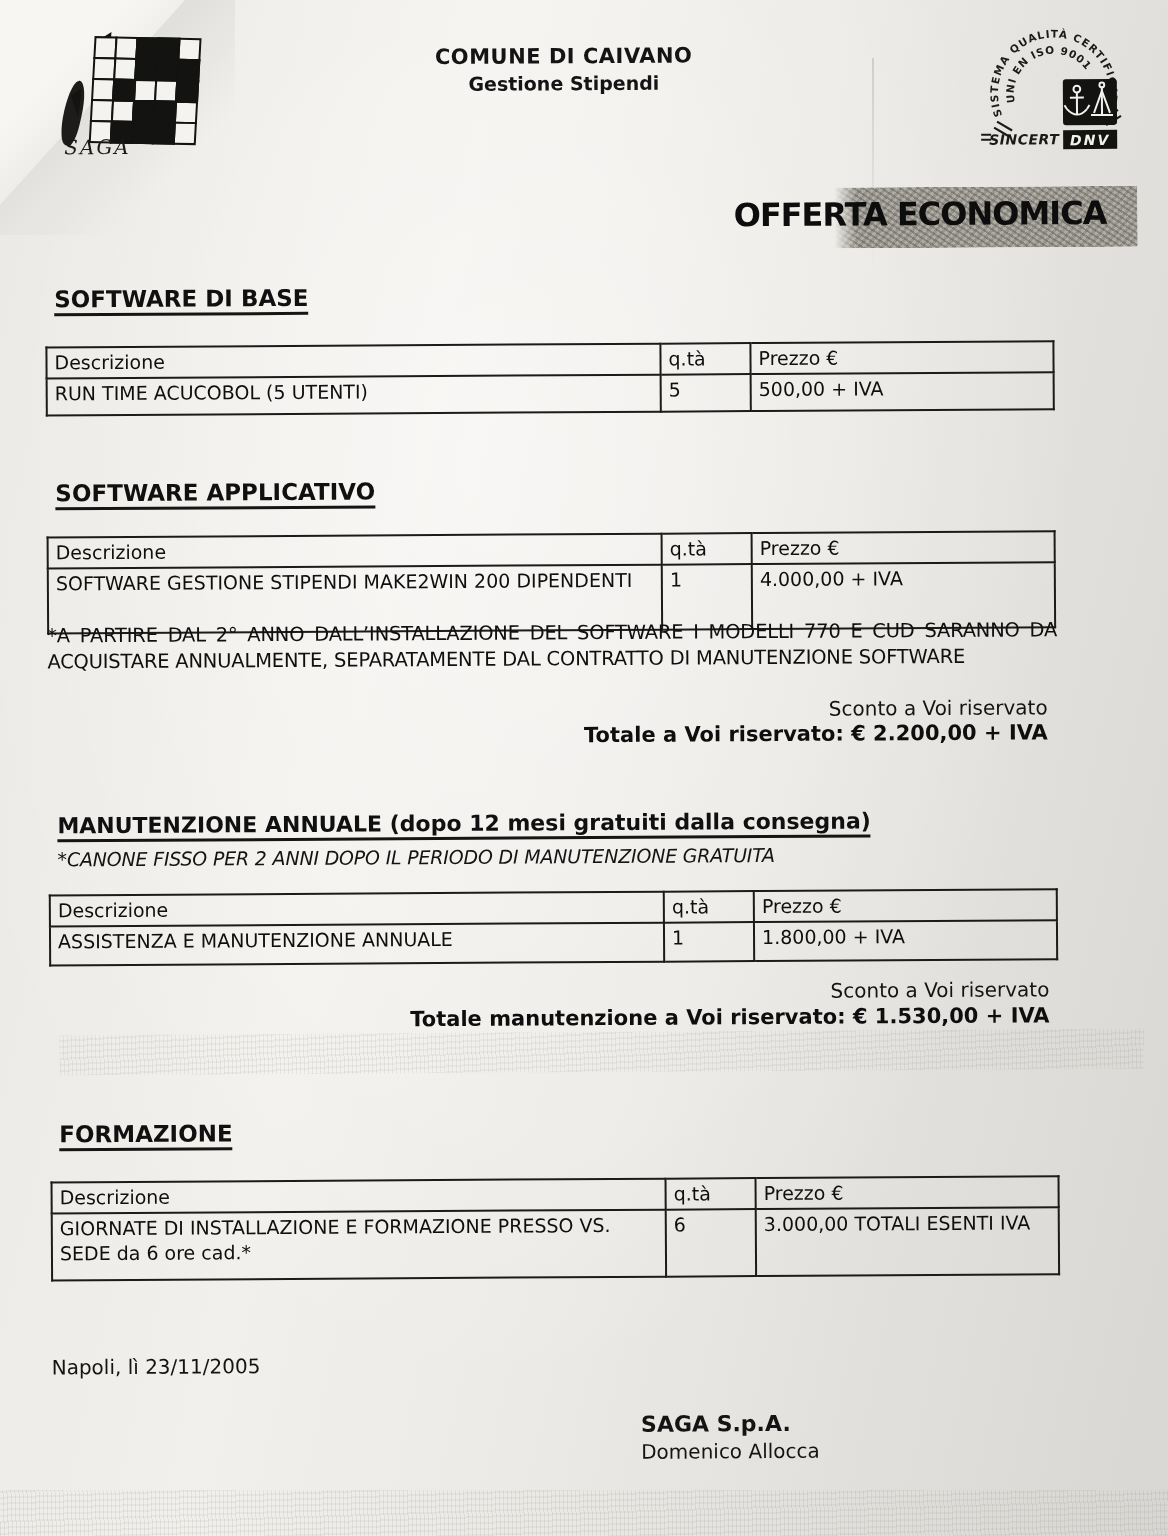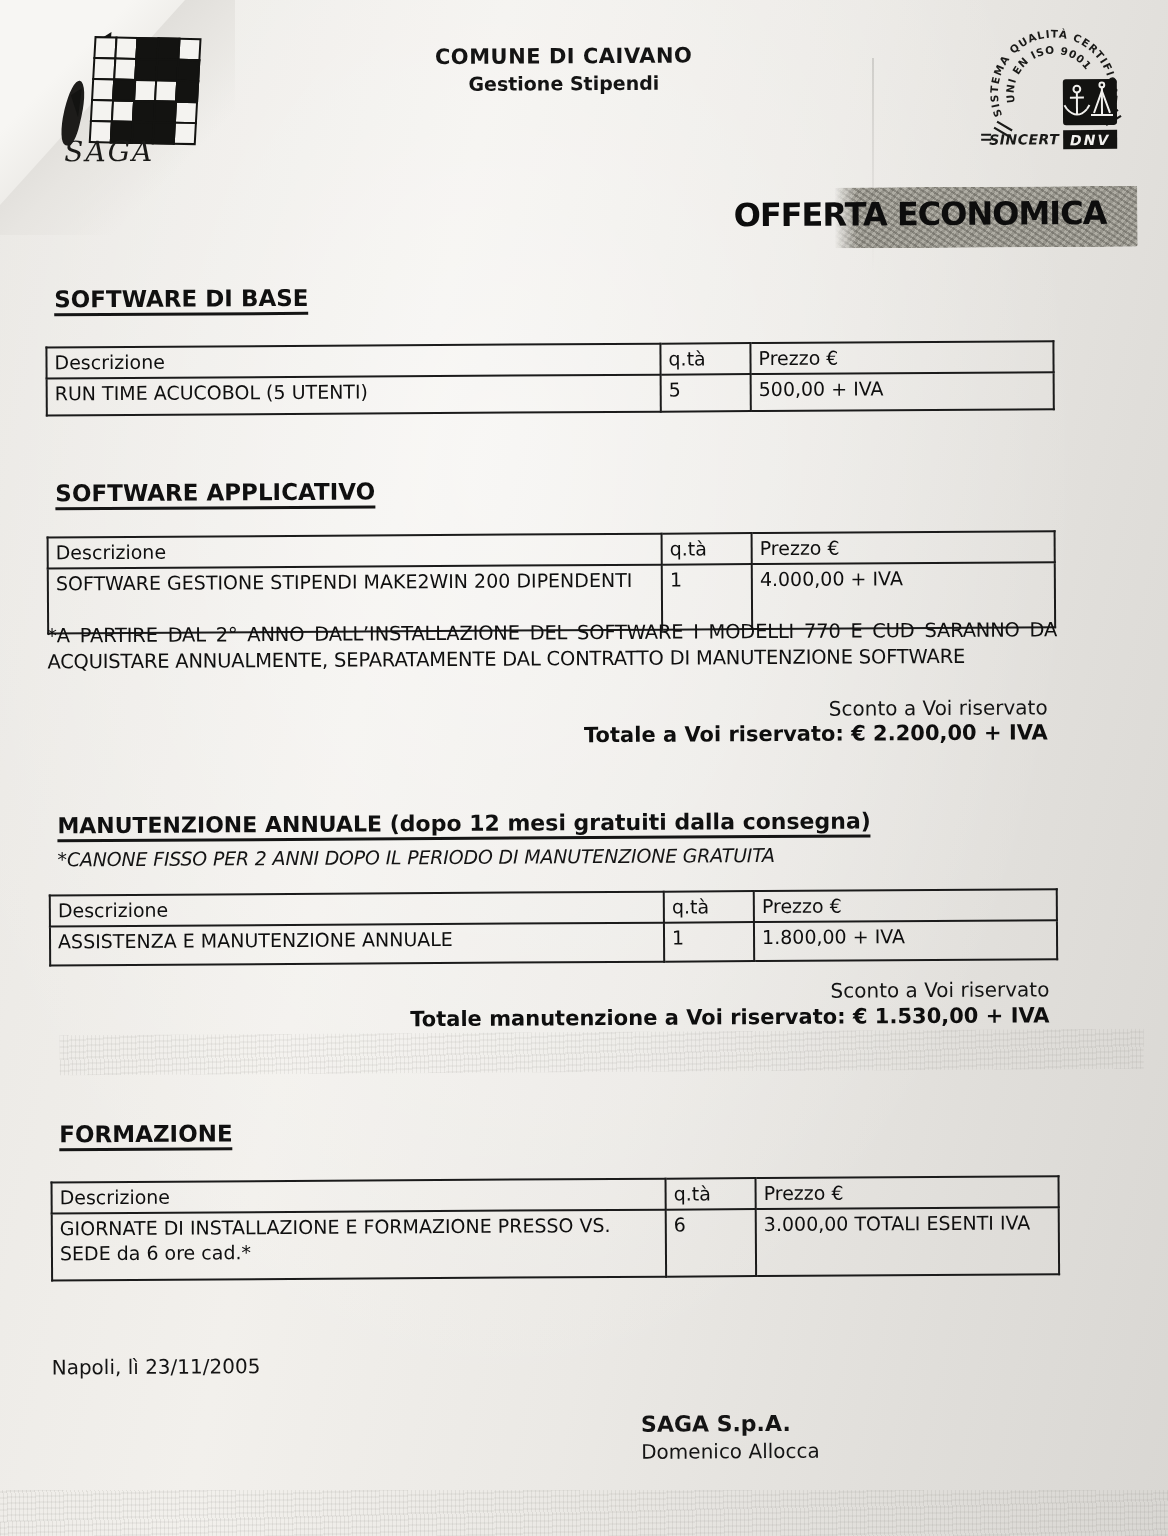--- a/index.html
+++ b/index.html
@@ -26,21 +26,21 @@
     background:
       repeating-linear-gradient(89deg, rgba(110,108,102,.18) 0 1px, rgba(0,0,0,0) 1px 4px),
       repeating-linear-gradient(-3deg, rgba(110,108,102,.12) 0 2px, rgba(0,0,0,0) 2px 6px);}
   .bottom-band{position:absolute;left:0;bottom:0;width:100%;height:46px;opacity:.8;
     background:
       repeating-linear-gradient(88deg, rgba(125,123,117,.16) 0 1px, rgba(0,0,0,0) 1px 4px),
       repeating-linear-gradient(-2deg, rgba(125,123,117,.10) 0 2px, rgba(0,0,0,0) 2px 6px);}
   
   .logo-wrap{position:absolute;left:70px;top:28px;width:150px;height:150px;}
   .logo-caption{position:absolute;left:68px;top:132px;font-family:"DejaVu Serif",serif;
-    font-style:italic;font-size:28px;letter-spacing:2px;color:#1a1a18;}
+    font-style:italic;font-size:20px;letter-spacing:2px;color:#1a1a18;}
   .org-block{position:absolute;left:398px;top:44px;width:340px;text-align:center;}
   .org-line1{font-size:21px;font-weight:bold;letter-spacing:.5px;}
   .org-line2{font-size:19px;font-weight:bold;margin-top:4px;}
   .stamp{position:absolute;left:983px;top:22px;}
   
   .title-band{position:absolute;left:838px;top:189px;width:303px;height:61px;border-radius:2px;
     background:
       repeating-linear-gradient(33deg, rgba(66,64,58,.33) 0 2px, rgba(0,0,0,0) 2px 5px),
       repeating-linear-gradient(-49deg, rgba(118,116,108,.40) 0 3px, rgba(0,0,0,0) 3px 6px),
       #aeaca3;

